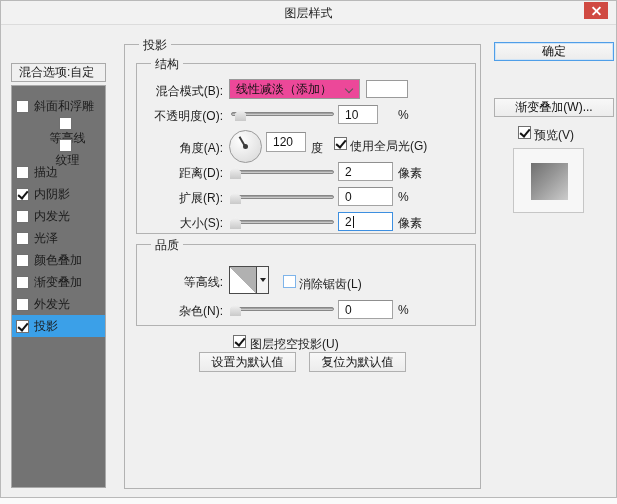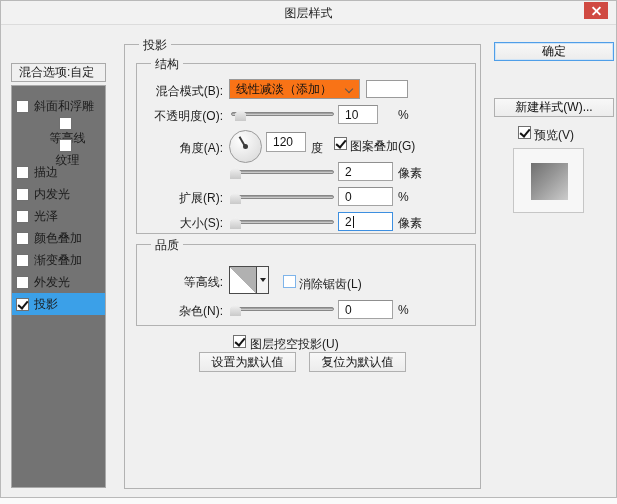--- a/index.html
+++ b/index.html
@@ -41,21 +41,21 @@
   
   .sb-box { position:absolute; left:10px; width:95px; border:1px solid #a9a9a9; background:#f0f0f0;
        display:flex; align-items:center; padding-left:7px; font-size:12px; color:#1b1b1b; }
   #sidebar-list { position:absolute; left:10px; top:84px; width:95px; height:403px; border:1px solid #a9a9a9; background:#737373; padding-top:9px; }
   .sb-row { height:22px; display:flex; align-items:center; padding-left:4px; font-size:12px; color:#1b1b1b; }
   .sb-row .cb { margin-right:5px; }
   .sb-row.indent { padding-left:18px;flex-direction:column; }
   .sb-row.selected { background:#3ba0e8; }
 
   
-  #blend-combo { position:absolute; left:228px; top:78px; width:131px; height:20px; background:#f97316;
+  #blend-combo { position:absolute; left:228px; top:78px; width:131px; height:20px; background:#ec4899;
        border:1px solid #999; display:flex; align-items:center; padding:0 22px 0 6px; font-size:12px; color:#111; }
   .chev { position:absolute; right:7px; top:6px; width:6px; height:6px;
        border-right:1.5px solid #555; border-bottom:1.5px solid #555; transform:rotate(45deg); }
   #shadow-swatch { position:absolute; left:365px; top:79px; width:42px; height:18px; background:#ffffff; border:1px solid #9a9a9a; }
 
   #contour-widget { position:absolute; left:228px; top:265px; width:40px; height:28px; border:1px solid #4a4a4a; background:#fff; display:flex; }
   #contour-thumb { width:26px; height:100%; background:linear-gradient(to top right,#ffffff 49.5%,#b1b1b1 50%); }
   #contour-arrow-btn { width:12px; height:100%; border-left:1px solid #4a4a4a; background:#f3f3f3; display:flex; align-items:center; justify-content:center; }
   .tri-down { width:0; height:0; border-left:3px solid transparent; border-right:3px solid transparent; border-top:4px solid #222; }
 
@@ -108,20 +108,24 @@
       <div class="sb-row indent">
         <span class="cb"></span>
         <span>纹理</span>
       </div>
 
       <div class="sb-row">
         <span class="cb"></span>
         <span>描边</span>
       </div>
 
+      <div class="sb-row">
+        <span class="cb checked"></span>
+        <span>内阴影</span>
+      </div>
 
       <div class="sb-row">
         <span class="cb"></span>
         <span>内发光</span>
       </div>
 
       <div class="sb-row">
         <span class="cb"></span>
         <span>光泽</span>
       </div>
@@ -175,22 +179,23 @@
   <span class="lbl" style="left:137px; top:139px;">角度(A):</span>
   <div id="angle-dial">
     <div id="angle-needle"></div>
     <div id="angle-dot"></div>
   </div>
   <div class="field" style="left:265px; top:131px; width:40px; height:20px;text-align:center;">
     <span>120</span>
   </div>
   <span class="unit" style="left:310px; top:139px;">度</span>
   <span class="cb checked" style="position:absolute; left:333px; top:136px;"></span>
-  <span class="unit" style="left:349px; top:137px;">图案叠加(G)</span>
-
+  <span class="unit" style="left:349px; top:137px;">使用全局光(G)</span>
+
+  <span class="lbl" style="left:137px; top:164px;">距离(D):</span>
   <div class="track" style="left:230px; top:169px;">
     <div class="thumb" style="left:-2px;"></div>
   </div>
   <div class="field" style="left:337px; top:161px; width:55px;">
     <span>2</span>
   </div>
   <span class="unit" style="left:397px; top:164px;">像素</span>
 
   <span class="lbl" style="left:137px; top:189px;">扩展(R):</span>
   <div class="track" style="left:230px; top:194px;">
@@ -241,21 +246,21 @@
     <span>设置为默认值</span>
   </div>
   <div class="btn" style="left:308px; top:351px; width:97px; height:20px;">
     <span>复位为默认值</span>
   </div>
 
   <div class="btn focus-ring" style="left:493px; top:41px; width:120px; height:19px;">
     <span>确定</span>
   </div>
   <div class="btn" style="left:493px; top:97px; width:120px; height:19px;">
-    <span>新建样式(W)...</span>
+    <span>渐变叠加(W)...</span>
   </div>
 
   <span class="cb checked" style="position:absolute; left:517px; top:125px;"></span>
   <span class="unit" style="left:533px; top:126px;">预览(V)</span>
 
   <div id="preview-box">
     <div id="preview-square"></div>
   </div>
 
 </div>

